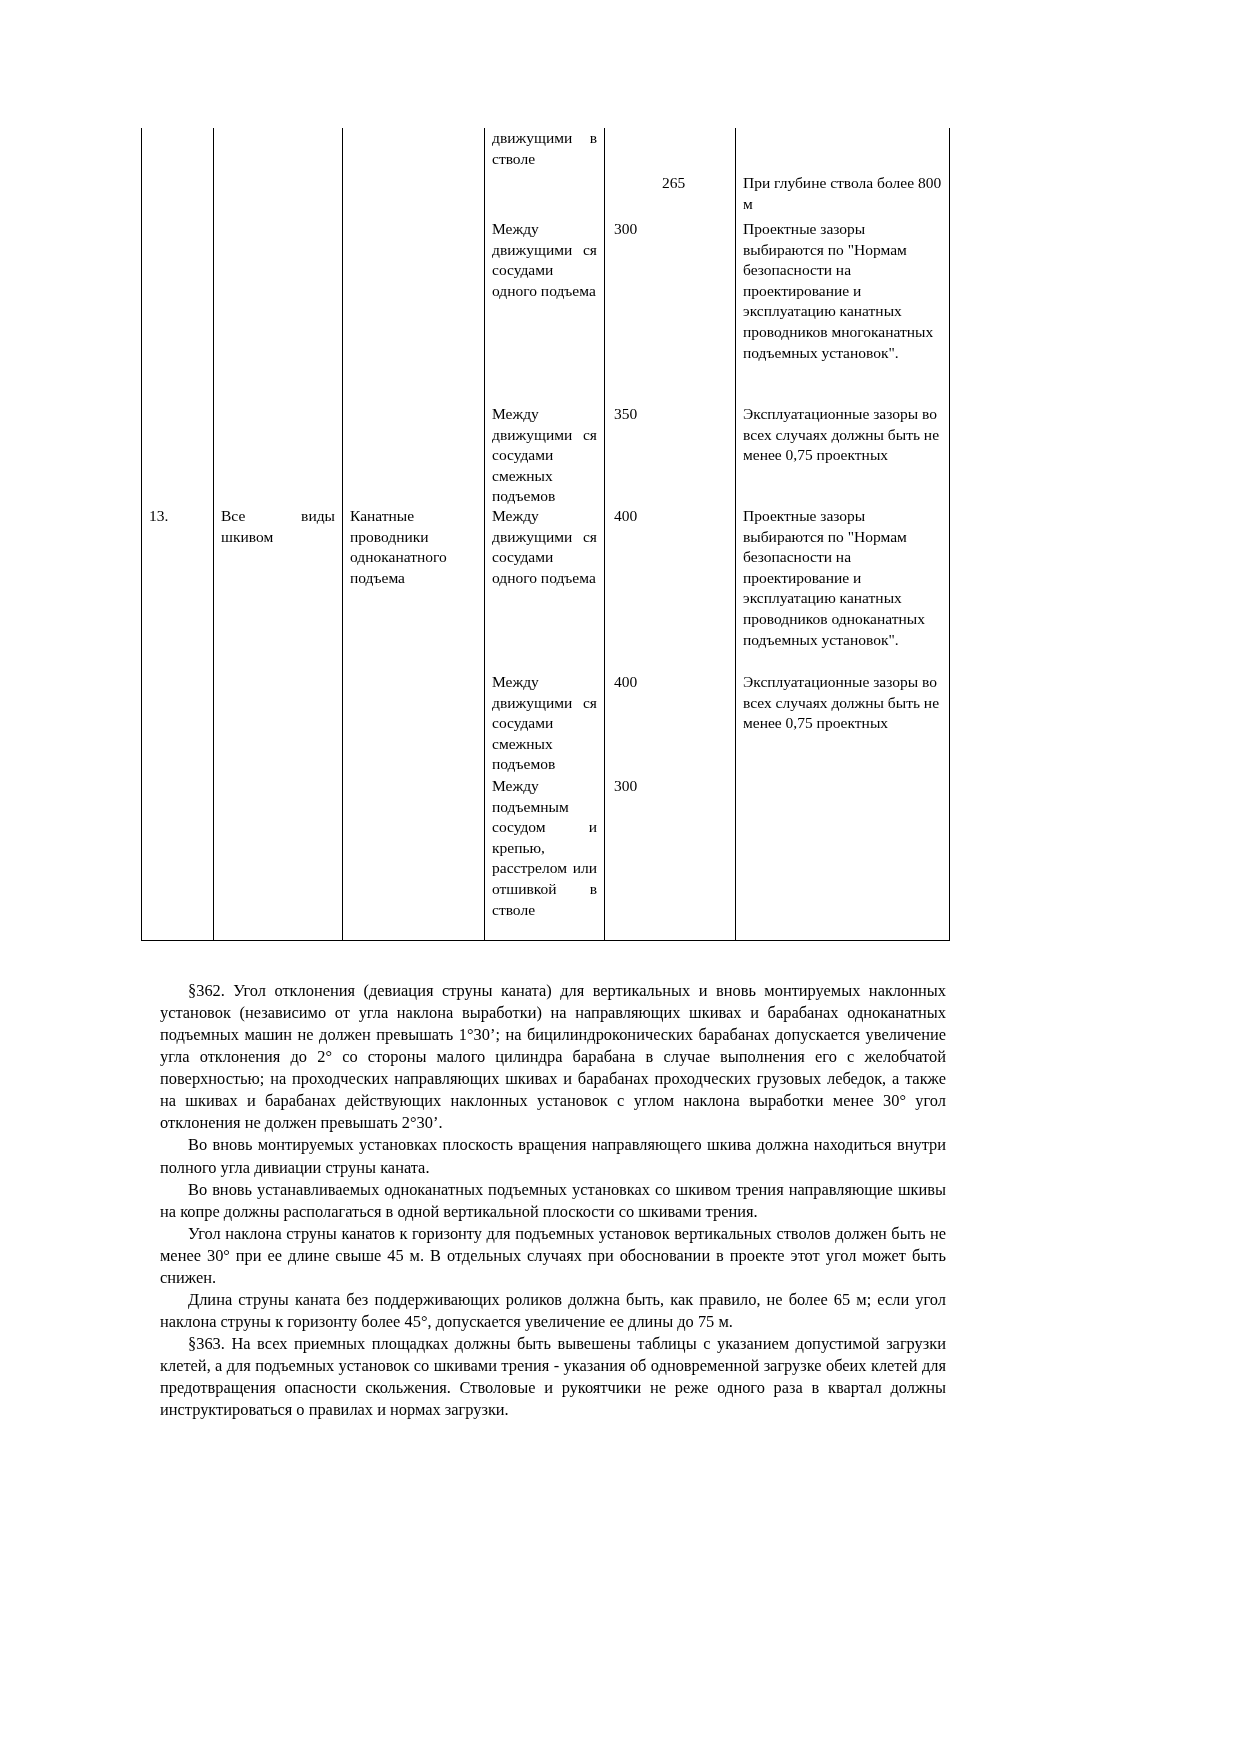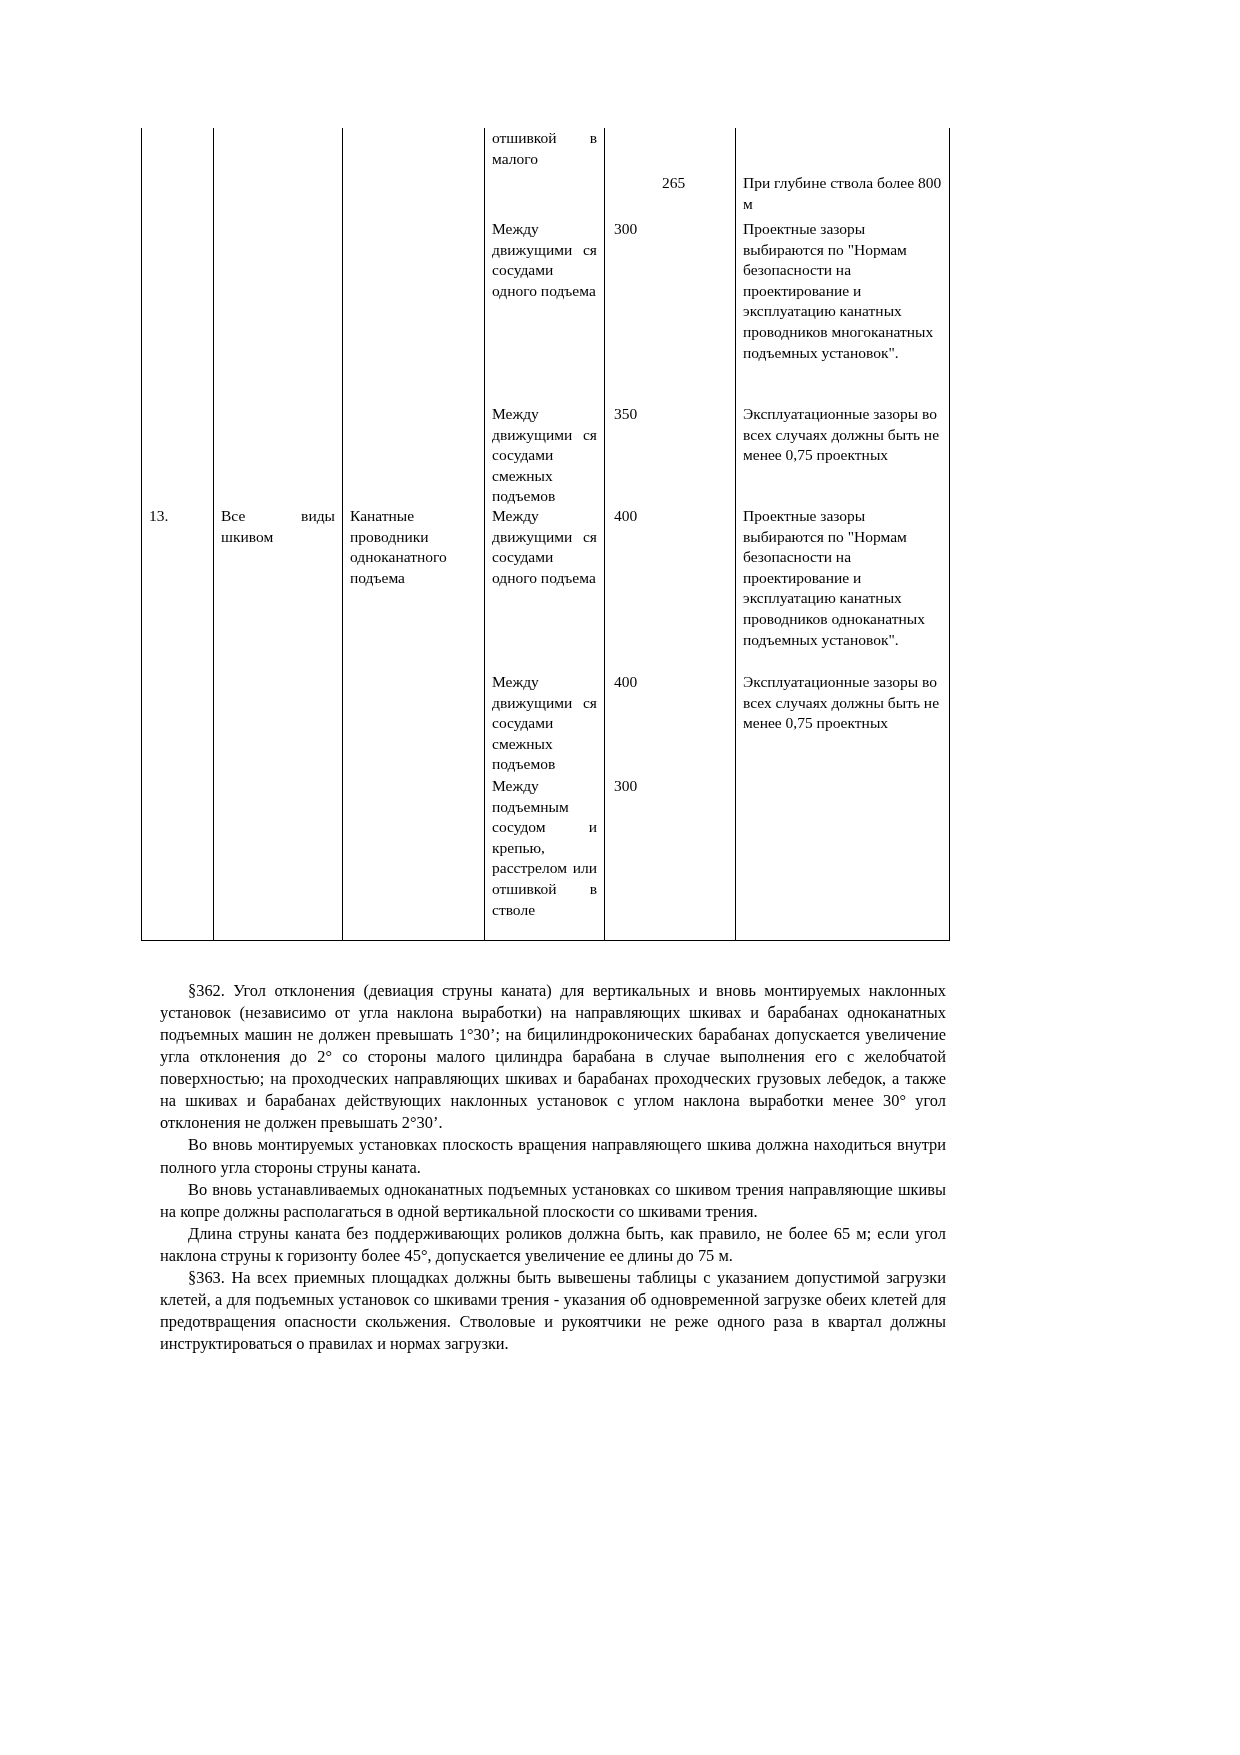--- a/index.html
+++ b/index.html
@@ -96,21 +96,21 @@
           </td>
 
           <td>
             <div class="stack" style="height:812px;">
               <div class="blk" style="top:378px;">Канатные проводники одноканатного подъема</div>
             </div>
           </td>
 
           <td>
             <div class="stack" style="height:812px;">
-              <div class="blk just" style="top:0px;">отшивкой в малого</div>
+              <div class="blk just" style="top:0px;">движущими в стволе</div>
               <div class="blk just" style="top:91px;">Между движущими ся сосудами одного подъема</div>
               <div class="blk just" style="top:276px;">Между движущими ся сосудами смежных подъемов</div>
               <div class="blk just" style="top:378px;">Между движущими ся сосудами одного подъема</div>
               <div class="blk just" style="top:544px;">Между движущими ся сосудами смежных подъемов</div>
               <div class="blk just" style="top:648px;">Между подъемным сосудом и крепью, расстрелом или отшивкой в стволе</div>
             </div>
           </td>
 
           <td>
             <div class="stack" style="height:812px;">
@@ -133,19 +133,20 @@
             </div>
           </td>
 
         </tr>
       </tbody>
     </table>
   </div>
 
   <div class="body">
     <p>§362. Угол отклонения (девиация струны каната) для вертикальных и вновь монтируемых наклонных установок (независимо от угла наклона выработки) на направляющих шкивах и барабанах одноканатных подъемных машин не должен превышать 1°30’; на бицилиндроконических барабанах допускается увеличение угла отклонения до 2° со стороны малого цилиндра барабана в случае выполнения его с желобчатой поверхностью; на проходческих направляющих шкивах и барабанах проходческих грузовых лебедок, а также на шкивах и барабанах действующих наклонных установок с углом наклона выработки менее 30° угол отклонения не должен превышать 2°30’.</p>
-    <p>Во вновь монтируемых установках плоскость вращения направляющего шкива должна находиться внутри полного угла стороны струны каната.</p>
+    <p>Во вновь монтируемых установках плоскость вращения направляющего шкива должна находиться внутри полного угла дивиации струны каната.</p>
     <p>Во вновь устанавливаемых одноканатных подъемных установках со шкивом трения направляющие шкивы на копре должны располагаться в одной вертикальной плоскости со шкивами трения.</p>
+    <p>Угол наклона струны канатов к горизонту для подъемных установок вертикальных стволов должен быть не менее 30° при ее длине свыше 45 м. В отдельных случаях при обосновании в проекте этот угол может быть снижен.</p>
     <p>Длина струны каната без поддерживающих роликов должна быть, как правило, не более 65 м; если угол наклона струны к горизонту более 45°, допускается увеличение ее длины до 75 м.</p>
     <p>§363. На всех приемных площадках должны быть вывешены таблицы с указанием допустимой загрузки клетей, а для подъемных установок со шкивами трения - указания об одновременной загрузке обеих клетей для предотвращения опасности скольжения. Стволовые и рукоятчики не реже одного раза в квартал должны инструктироваться о правилах и нормах загрузки.</p>
   </div>
 
 </div>
 
 </body></html>

